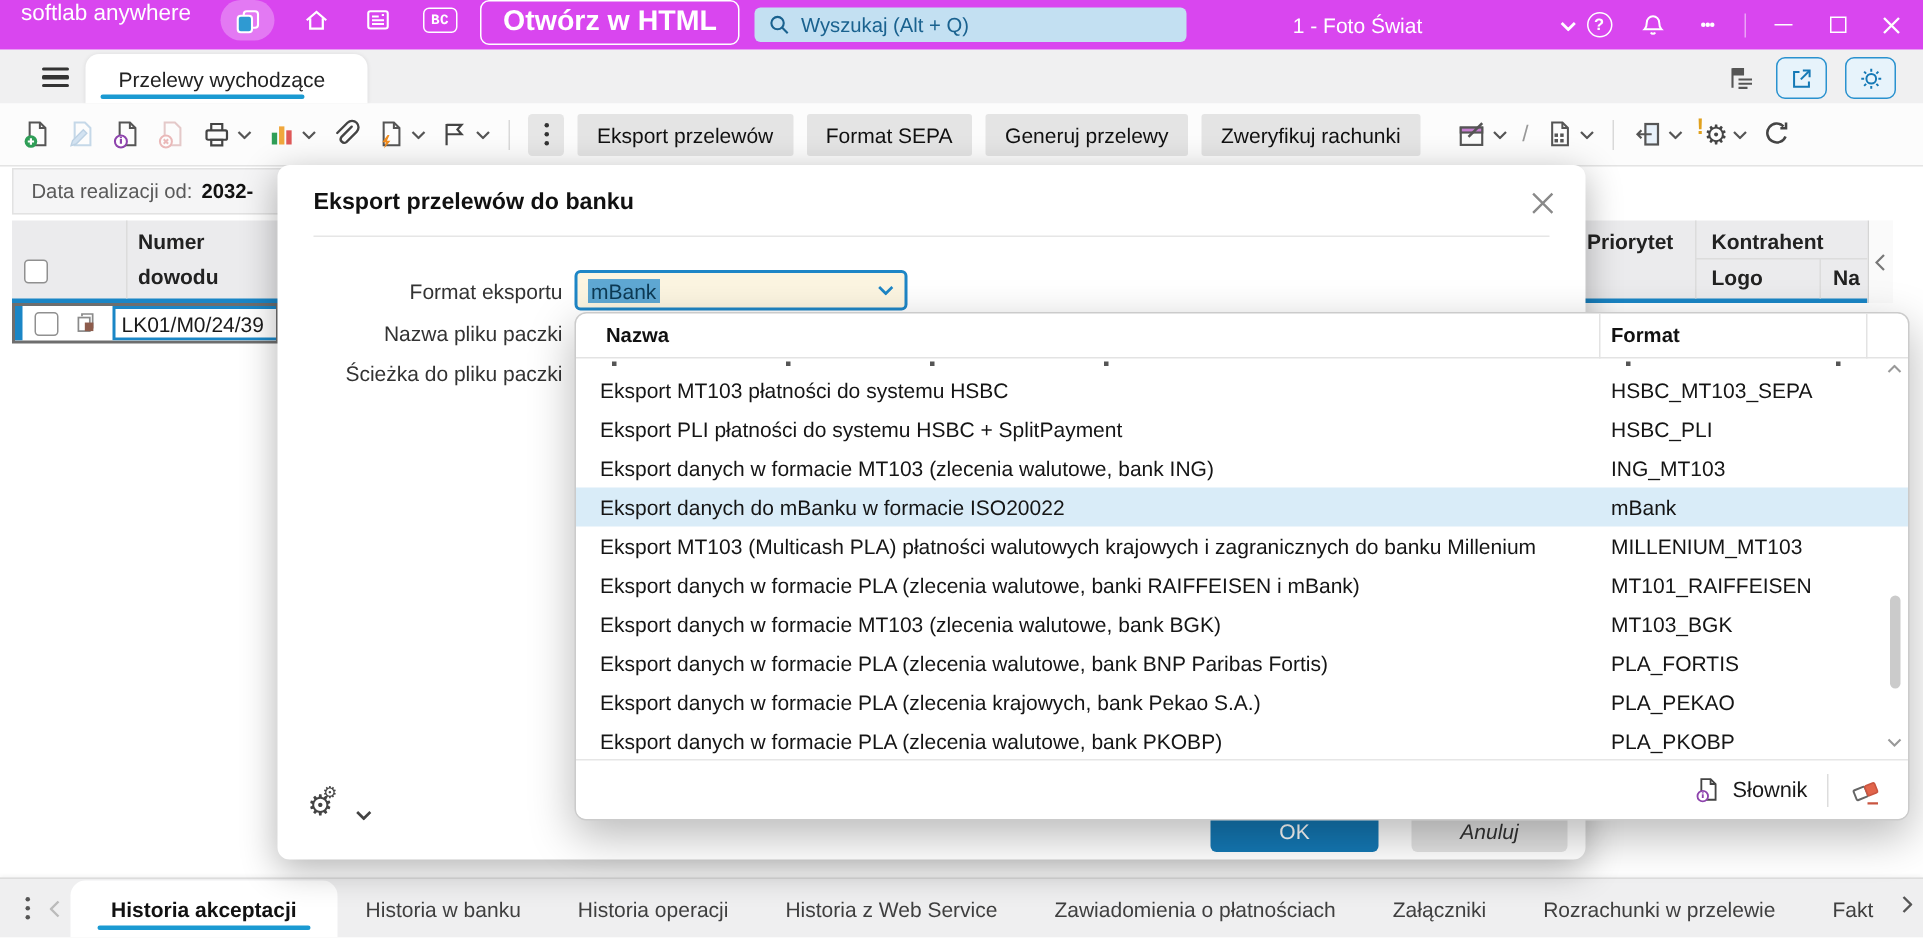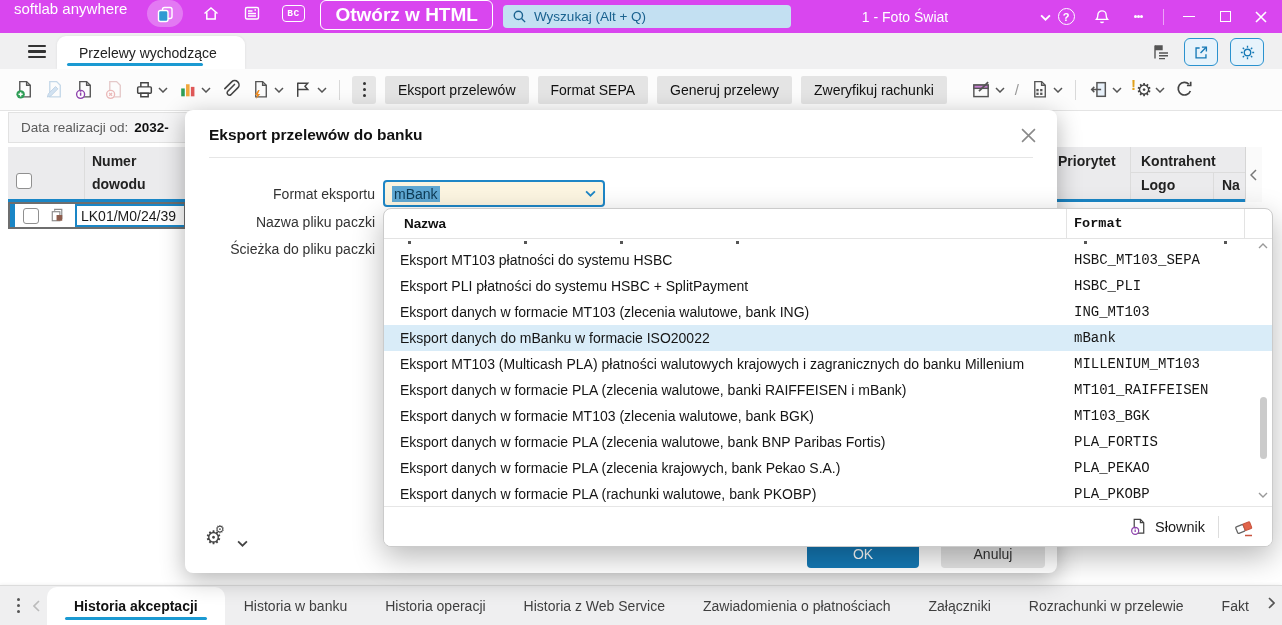--- a/index.html
+++ b/index.html
@@ -84,34 +84,34 @@
   .combo { position:absolute; left:198px; top:70px; width:222px; height:27px; background:#fcf5e1;
            border:2px solid #1e86c6; border-radius:4px; display:flex; align-items:center; padding:0 7px; }
   .combo-sel { background:#5fa8d3; color:#0d3a54; padding:0 2px; }
   .combo .chev { margin-left:auto; }
   .dlg-gear { position:absolute; left:20px; top:414px; display:flex; align-items:flex-end; gap:12px; color:#444; }
   .gear-big { font-size:19px; line-height:1; }
   .gear-sm { font-size:11px; line-height:1; margin-left:-7px; margin-bottom:12px; }
   .btn-ok { position:absolute; left:622px; top:430px; width:112px; height:28px; background:#1478b4;
             border-radius:4px; color:#fff; display:flex; align-items:center; justify-content:center; }
   .btn-cancel { position:absolute; left:756px; top:430px; width:104px; height:28px; background:#e3e3e3;
-                border-radius:4px; color:#333; display:flex; align-items:center; justify-content:center; }
+                border-radius:4px; color:#333; display:flex; align-items:center; justify-content:center;font-style:italic; }
 
   
   .ddpanel { left:383px; top:208px; width:890px; height:339px; background:#fff; border:1px solid #cbcbcb;
              border-radius:8px; box-shadow:0 10px 30px rgba(0,0,0,.28); z-index:30; overflow:hidden; }
   .dd-head { position:relative; height:30px; border-bottom:1px solid #e3e3e3; display:flex;
              align-items:center; font-weight:bold; color:#111; font-size:13.5px; }
   .dd-head .c1 { padding-left:20px; }
   .dd-colsep { position:absolute; top:0; height:30px; width:1px; background:#e3e3e3; }
   .clip-row { position:relative; height:8px; }
   .clip-row i { position:absolute; top:2px; width:3px; height:3px; background:#555; }
   .dd-row { position:relative; height:26px; display:flex; align-items:center; color:#151515; }
   .dd-row .c1 { padding-left:16px; white-space:nowrap; }
-  .dd-row .c2, .dd-head .c2 { position:absolute; left:690px; white-space:nowrap;font-family:Liberation Mono, monospace; }
+  .dd-row .c2, .dd-head .c2 { position:absolute; left:690px; white-space:nowrap; }
   .dd-row.sel { background:#d9ecf8; }
   .dd-up { position:absolute; right:4px; top:34px; }
   .dd-down { position:absolute; right:4px; top:283px; }
   .dd-thumb { position:absolute; right:5px; top:188px; width:7px; height:62px; background:#cbcbcb; border-radius:4px; }
   .dd-foot { position:absolute; left:0; right:0; bottom:0; height:40px; background:#fff;
              border-top:1px solid #e6e6e6; display:flex; align-items:center; justify-content:flex-end;
              gap:13px; padding-right:16px; }
   .dict { display:flex; align-items:center; gap:7px; font-size:14.5px; color:#1a1a1a; }
   .fsep { width:1px; height:22px; background:#ddd; }
 
@@ -471,21 +471,21 @@
   </div>
   <div class="dd-row">
     <span class="c1">Eksport danych w formacie PLA (zlecenia walutowe, bank BNP Paribas Fortis)</span>
     <span class="c2">PLA_FORTIS</span>
   </div>
   <div class="dd-row">
     <span class="c1">Eksport danych w formacie PLA (zlecenia krajowych, bank Pekao S.A.)</span>
     <span class="c2">PLA_PEKAO</span>
   </div>
   <div class="dd-row">
-    <span class="c1">Eksport danych w formacie PLA (rachunki walutowe, bank PKOBP)</span>
+    <span class="c1">Eksport danych w formacie PLA (zlecenia walutowe, bank PKOBP)</span>
     <span class="c2">PLA_PKOBP</span>
   </div>
   <svg class="dd-up" width="10" height="6" viewBox="0 0 10 6" fill="none" stroke="#999" stroke-width="1.4">
       <polyline points="1,5 5,1 9,5"></polyline>
     </svg>
   <span class="dd-thumb"></span>
   <svg class="dd-down" width="10" height="6" viewBox="0 0 10 6" fill="none" stroke="#999" stroke-width="1.4">
       <polyline points="1,1 5,5 9,1"></polyline>
     </svg>
   <div class="dd-foot">

